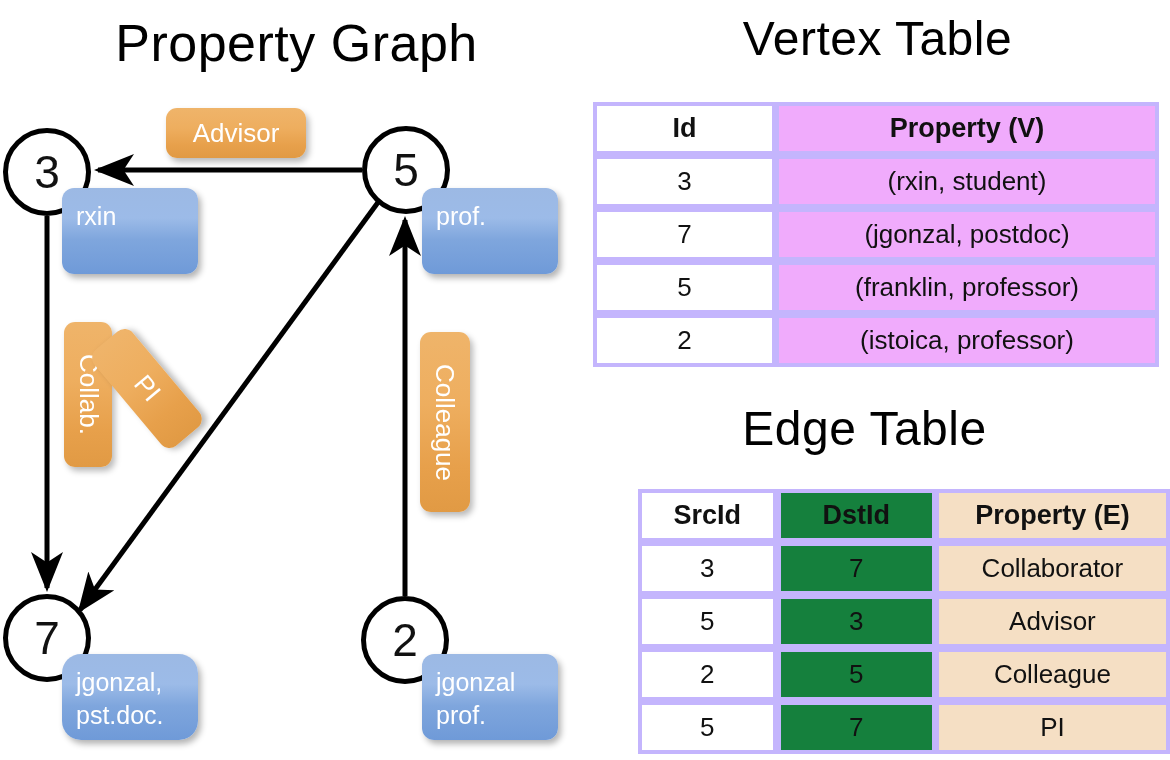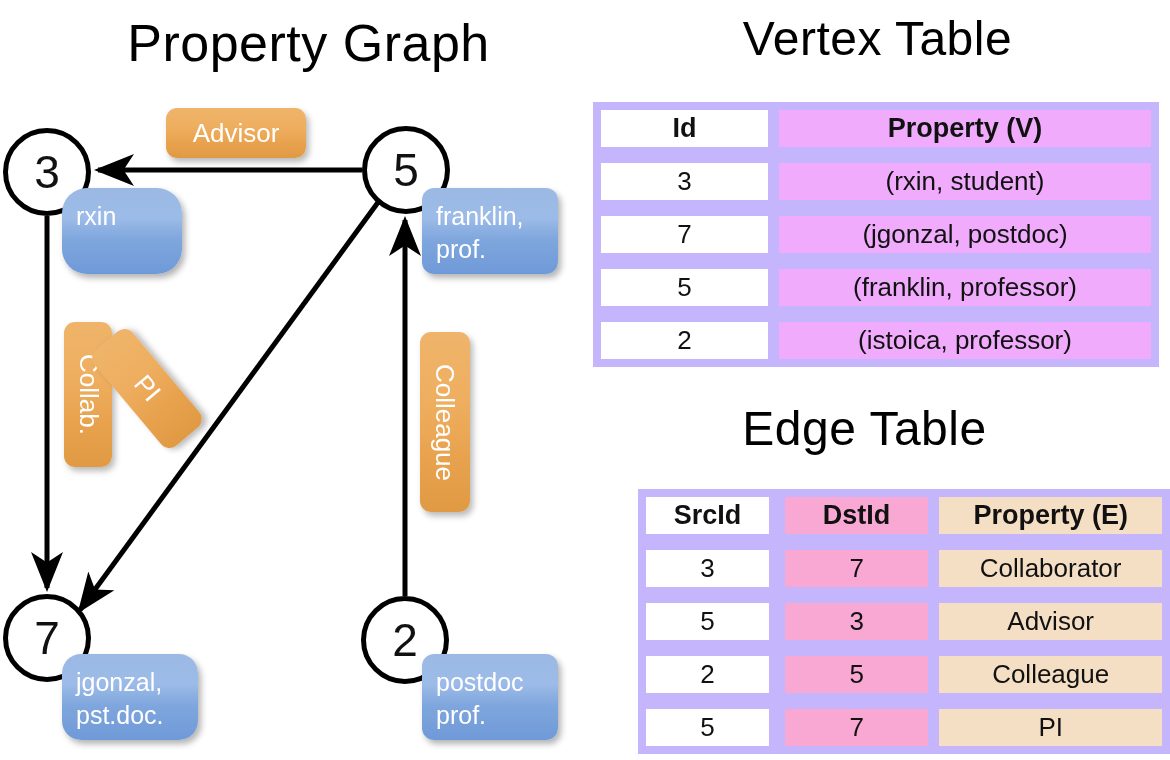--- a/index.html
+++ b/index.html
@@ -24,21 +24,21 @@
   
   .title {
     position: absolute;
     font-family: "Liberation Sans", sans-serif;
     font-weight: 300;
     color: #000000;
     white-space: nowrap;
     letter-spacing: 0.5px;
   }
   #title-property-graph {
-    left: 16px; top: 12px;
+    left: 4px; top: 12px;
     width: 585px;
     text-align: center;
     font-size: 52px;
     line-height: 62px;
   }
   #title-vertex-table {
     left: 585px; top: 8px;
     width: 585px;
     text-align: center;
     font-size: 48px;
@@ -87,21 +87,21 @@
     background: linear-gradient(to bottom, #9cb9e4 0%, #9cbbe8 35%, #7fa6dd 60%, #6f9ad8 100%);
     box-shadow: 3px 4px 6px rgba(0,0,0,0.30);
     color: #ffffff;
     font-size: 25px;
     line-height: 33px;
     font-family: "Liberation Sans", sans-serif;
     font-weight: 300;
     padding: 12px 14px 10px 14px;
     box-sizing: border-box;
   }
-  #prop-rxin     { left: 62px;  top: 188px; width: 120px; height: 86px; border-radius: 25px; }
+  #prop-rxin     { left: 62px;  top: 188px; width: 136px; height: 86px; }
   #prop-franklin { left: 422px; top: 188px; width: 136px; height: 86px; }
   #prop-jgonzal  { left: 62px;  top: 654px; width: 136px; height: 86px; border-radius: 19px; }
   #prop-istoica  { left: 422px; top: 654px; width: 136px; height: 86px; }
 
   
   .edge-box {
     position: absolute;
     border-radius: 11px;
     background: linear-gradient(to bottom, #efb46a 0%, #eeae5f 40%, #e7a04b 75%, #e19a44 100%);
     box-shadow: 3px 4px 6px rgba(0,0,0,0.28);
@@ -130,40 +130,40 @@
   }
 
   
   .tbl {
     position: absolute;
     border-collapse: separate;
     border-spacing: 0;
     font-family: "Liberation Sans", sans-serif;
   }
   .tbl td, .tbl th {
-    border: 8px solid #c4b5fd;
+    border: 4px solid #c4b5fd;
     text-align: center;
     font-weight: 300;
     font-size: 26px;
     color: #111;
     padding: 0;
     box-sizing: border-box;
     vertical-align: middle;
   }
   .tbl th { font-weight: 700; font-size: 27px; }
 
   #vertex-table { left: 593px; top: 102px; }
   #vertex-table td, #vertex-table th { height: 53px; }
   #vertex-table .c-id   { width: 183px; background: #ffffff; }
   #vertex-table .c-prop { width: 383px; background: #f0abfc; border-left-width: 3px; }
 
   #edge-table { left: 593px; top: 489px; padding-left: 45px; }
   #edge-table td, #edge-table th { height: 53px; }
   #edge-table .c-src  { width: 148px; background: #ffffff; }
-  #edge-table .c-dst  { width: 172px; background: #f9a8d4; }
+  #edge-table .c-dst  { width: 172px; background: #15803d; }
   #edge-table .c-prop { width: 247px; background: #f5dfc4; border-left-width: 3px; }
 </style>
 </head>
 <body>
 
 <div class="stage">
 
   <div class="title" id="title-property-graph">Property Graph</div>
 
   <div class="title" id="title-vertex-table">Vertex Table</div>
@@ -204,29 +204,28 @@
     <span>7</span>
   </div>
   <div class="node-circle" id="node-2">
     <span>2</span>
   </div>
 
   <div class="prop-box" id="prop-rxin">
     <div>rxin</div>
   </div>
   <div class="prop-box" id="prop-franklin">
-    <div>franklin,</div>
     <div>prof.</div>
   </div>
   <div class="prop-box" id="prop-jgonzal">
     <div>jgonzal,</div>
     <div>pst.doc.</div>
   </div>
   <div class="prop-box" id="prop-istoica">
-    <div>postdoc</div>
+    <div>jgonzal</div>
     <div>prof.</div>
   </div>
 
   <div class="edge-box" id="edge-advisor">
     <span>Advisor</span>
   </div>
   <div class="edge-box" id="edge-collab">
     <span class="vtext">Collab.</span>
   </div>
   <div class="edge-box" id="edge-pi">

